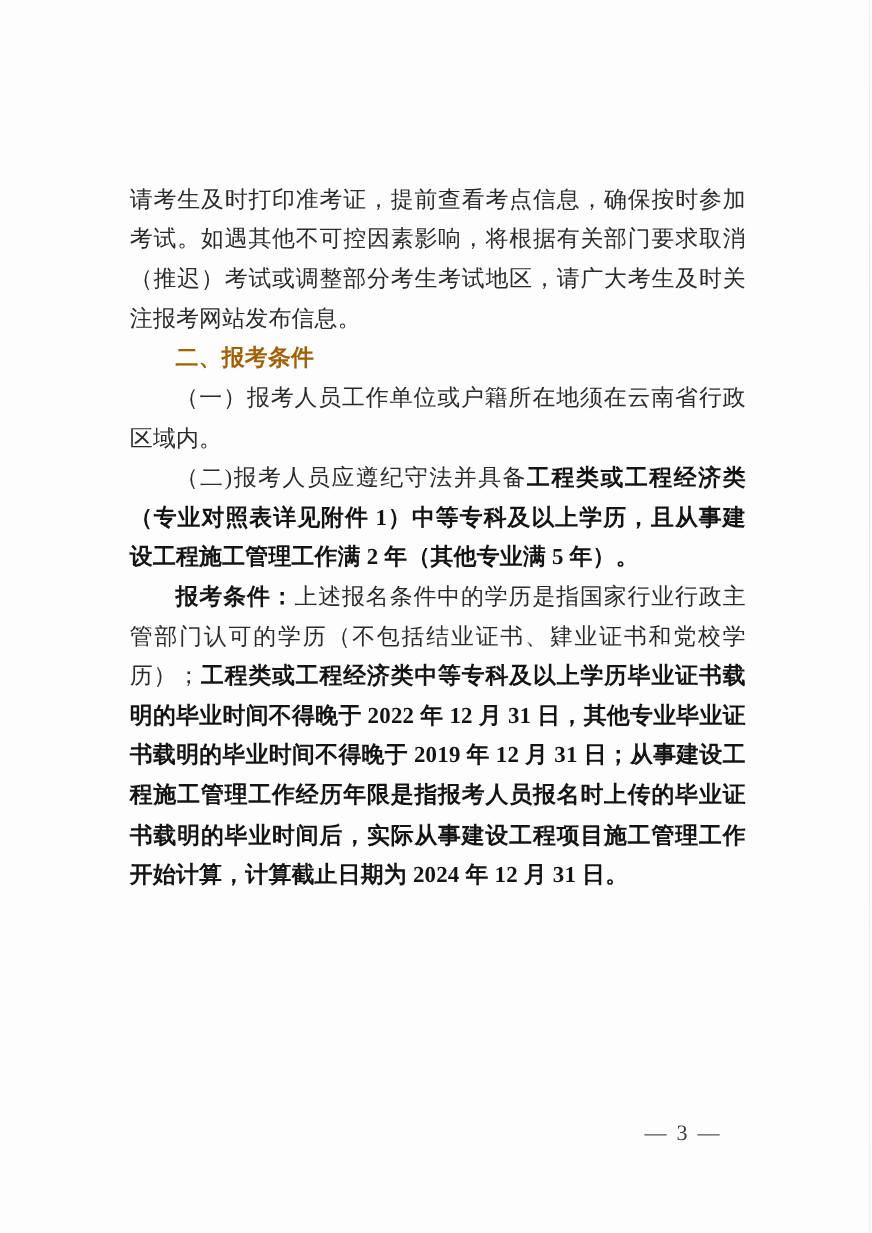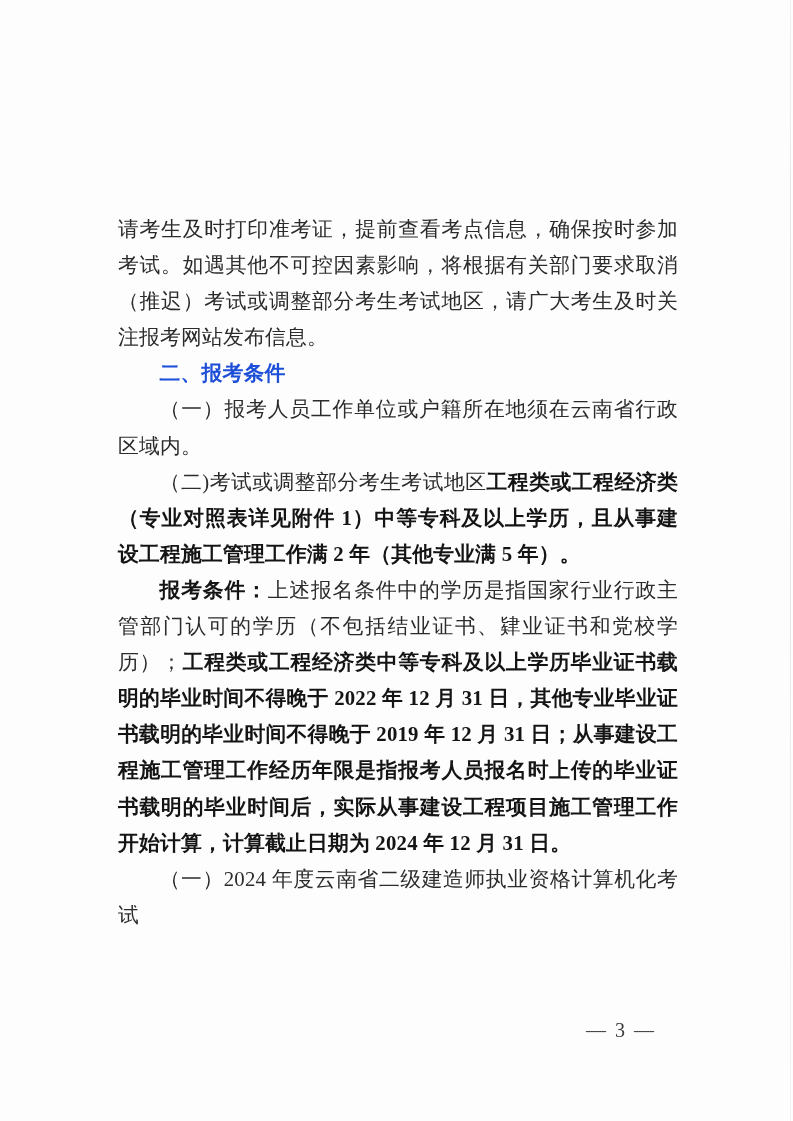--- a/index.html
+++ b/index.html
@@ -39,26 +39,25 @@
     text-align: justify;
     text-justify: inter-character;
     letter-spacing: 0.2px;
   }
   .content p {
     margin: 0;
     text-indent: 2em;
   }
   .content p.no-indent {
     text-indent: 0;
-    margin-top: 47px;
   }
   .heading {
     font-family: "Liberation Sans", "DejaVu Sans", sans-serif;
     font-weight: bold;
-    color: #1d4ed8;
+    color: #a16207;
   }
   .content b {
     font-weight: bold;
     color: #141414;
   }
   .page-footer {
     position: absolute;
     left: 586px;
     top: 1019px;
     font-family: "Liberation Serif", "DejaVu Serif", serif;
@@ -76,30 +75,29 @@
 
     <p class="no-indent">
       <span>请考生及时打印准考证，提前查看考点信息，确保按时参加考试。如遇其他不可控因素影响，将根据有关部门要求取消（推迟）考试或调整部分考生考试地区，请广大考生及时关注报考网站发布信息。</span>
     </p>
 
     <p class="heading">二、报考条件</p>
 
     <p>（一）报考人员工作单位或户籍所在地须在云南省行政区域内。</p>
 
     <p>
-      <span>（二)考试或调整部分考生考试地区</span><b>工程类或工程经济类（专业对照表详见附件 1）中等专科及以上学历，且从事建设工程施工管理工作满 2 年（其他专业满 5 年）。</b>
+      <span>（二)报考人员应遵纪守法并具备</span><b>工程类或工程经济类（专业对照表详见附件 1）中等专科及以上学历，且从事建设工程施工管理工作满 2 年（其他专业满 5 年）。</b>
     </p>
 
 
     <p>
       <b>报考条件：</b><span>上述报名条件中的学历是指国家行业行政主管部门认可的学历（不包括结业证书、肄业证书和党校学历）；</span><b>工程类或工程经济类中等专科及以上学历毕业证书载明的毕业时间不得晚于 2022 年 12 月 31 日，其他专业毕业证书载明的毕业时间不得晚于 2019 年 12 月 31 日；从事建设工程施工管理工作经历年限是指报考人员报名时上传的毕业证书载明的毕业时间后，实际从事建设工程项目施工管理工作开始计算，计算截止日期为 2024 年 12 月 31 日。</b>
     </p>
 
 
-    <p>（一）2024 年度云南省二级建造师执业资格计算机化考试</p>
 
   </div>
 
   <div class="page-footer">— 3 —</div>
 
   <div class="scan-edge"></div>
 
 </div>
 
 </body></html>

